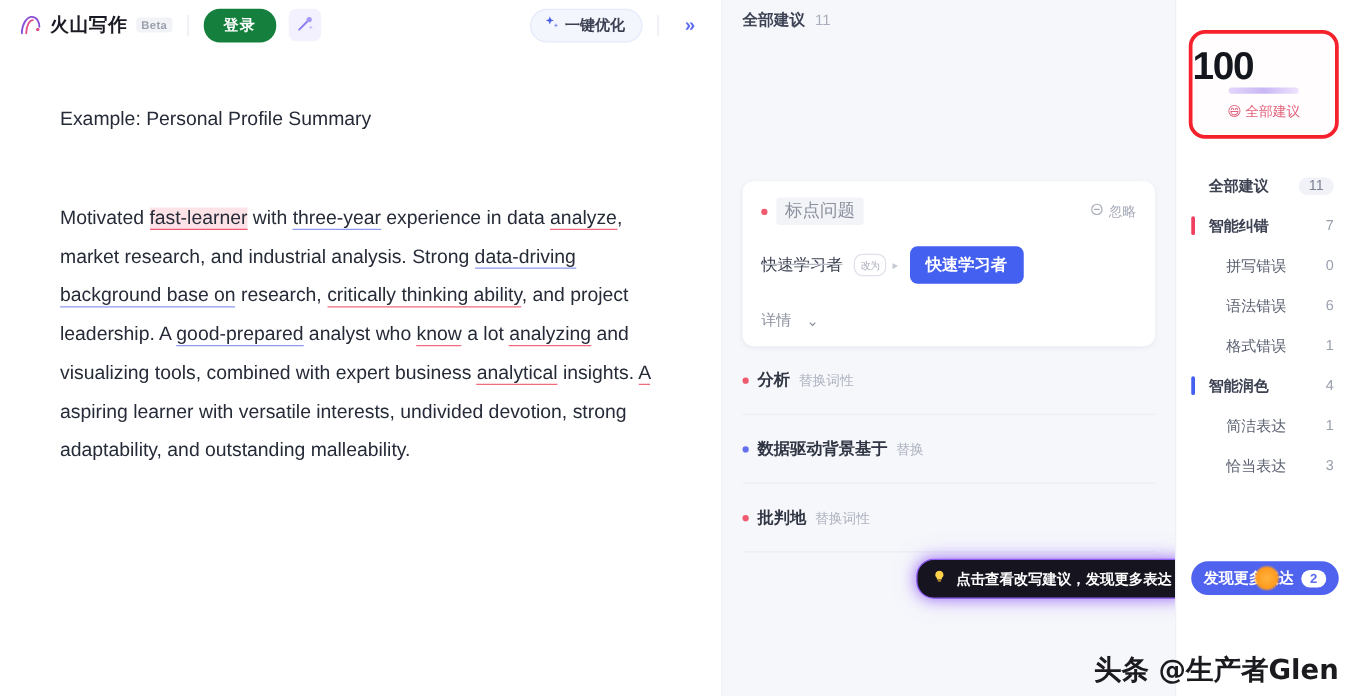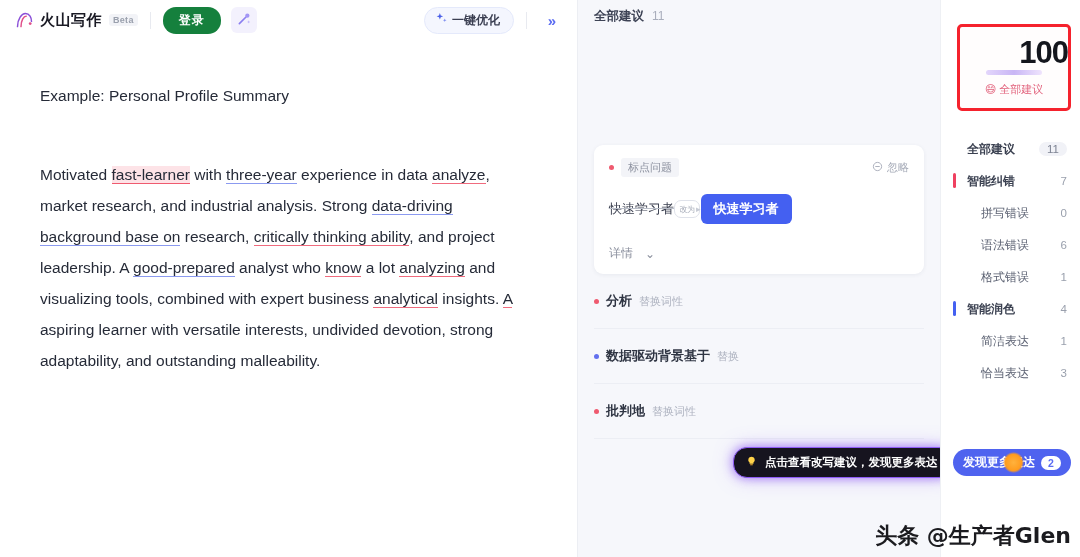--- a/index.html
+++ b/index.html
@@ -57,21 +57,21 @@
     font-size: 12px; color: #3b3f52; cursor: pointer;
     font-weight: bold;
   }
   .collapse-btn {
     width: 26px; height: 26px; border-radius: 6px;
     display: flex; align-items: center; justify-content: center;
     color: #5b6cf2; font-size: 15px; cursor: pointer;
     background: transparent; border: none; font-weight: bold;
   }
 
-  .doc-body { padding: 44px 40px 0 40px; }
+  .doc-body { padding: 44px 40px 0 40px; margin-left: 8px; }
   .doc-title {
     font-size: 15.5px; color: #262b38; line-height: 1.5;
     margin-bottom: 52px;
   }
   .doc-para {
     font-size: 15.5px; color: #262b38; line-height: 31px;
     max-width: 500px;
   }
   .u-red { border-bottom: 1.6px solid #f06b7e; }
   .u-blue { border-bottom: 1.6px solid #8b9af0; }
@@ -96,32 +96,32 @@
     background: #ffffff;
     border-radius: 9px;
     padding: 13px 15px 12px 15px;
     box-shadow: 0 1px 4px rgba(40,50,90,.07);
   }
   .card-top { display: flex; align-items: center; }
   .dot { width: 5px; height: 5px; border-radius: 50%; flex: none; }
   .dot-red { background: #ef5a6f; }
   .dot-blue { background: #6270ee; }
   .card-tag {
-    font-size: 11px; color: #8b909e;
+    font-size: 14px; color: #8b909e;
     background: #f3f4f8; border-radius: 3px;
     padding: 2px 7px; margin-left: 7px;
   }
   .card-top-spacer { flex: 1; }
   .ignore-btn {
     display: flex; align-items: center; gap: 4px;
     font-size: 11px; color: #a6abb8; cursor: pointer;
     background: none; border: none;
   }
   .card-fixrow {
-    display: flex; align-items: center; 
+    display: flex; align-items: center; gap: 9px;
     margin-top: 17px;
   }
   .orig-text {
     font-size: 13px; color: #3a3f4f;
     text-decoration: line-through;
     text-decoration-color: #b9bec9;
   }
   .arrow-pill {
     display: flex; align-items: center; justify-content: center;
     min-width: 26px; height: 14px;
@@ -168,26 +168,26 @@
     white-space: nowrap; z-index: 30;
   }
 
   
   .side-pane {
     width: 140px; height: 557px;
     background: #ffffff; position: relative;
     border-left: 1px solid #eef0f4;
   }
   .score-box {
-    margin: 24px 9px 0 16px;
+    margin: 24px 9px 0 10px;
     border: 3px solid #f5222d;
-    border-radius: 5px;
+    border-radius: 13px;
     background: #fffdfd;
     padding: 10px 0 11px 0;
-    text-align: right;
+    text-align: left;
   }
   .score-num {
     font-size: 31px; font-weight: bold; color: #14161d;
     letter-spacing: -1px; line-height: 1;
     position: relative; display: inline-block;
   }
   .score-underline {
     display: block; width: 56px; height: 5px; margin: 2px auto 0 auto;
     background: linear-gradient(90deg,#e3d6fb,#c9b6f5,#efe4fd);
     border-radius: 3px;

